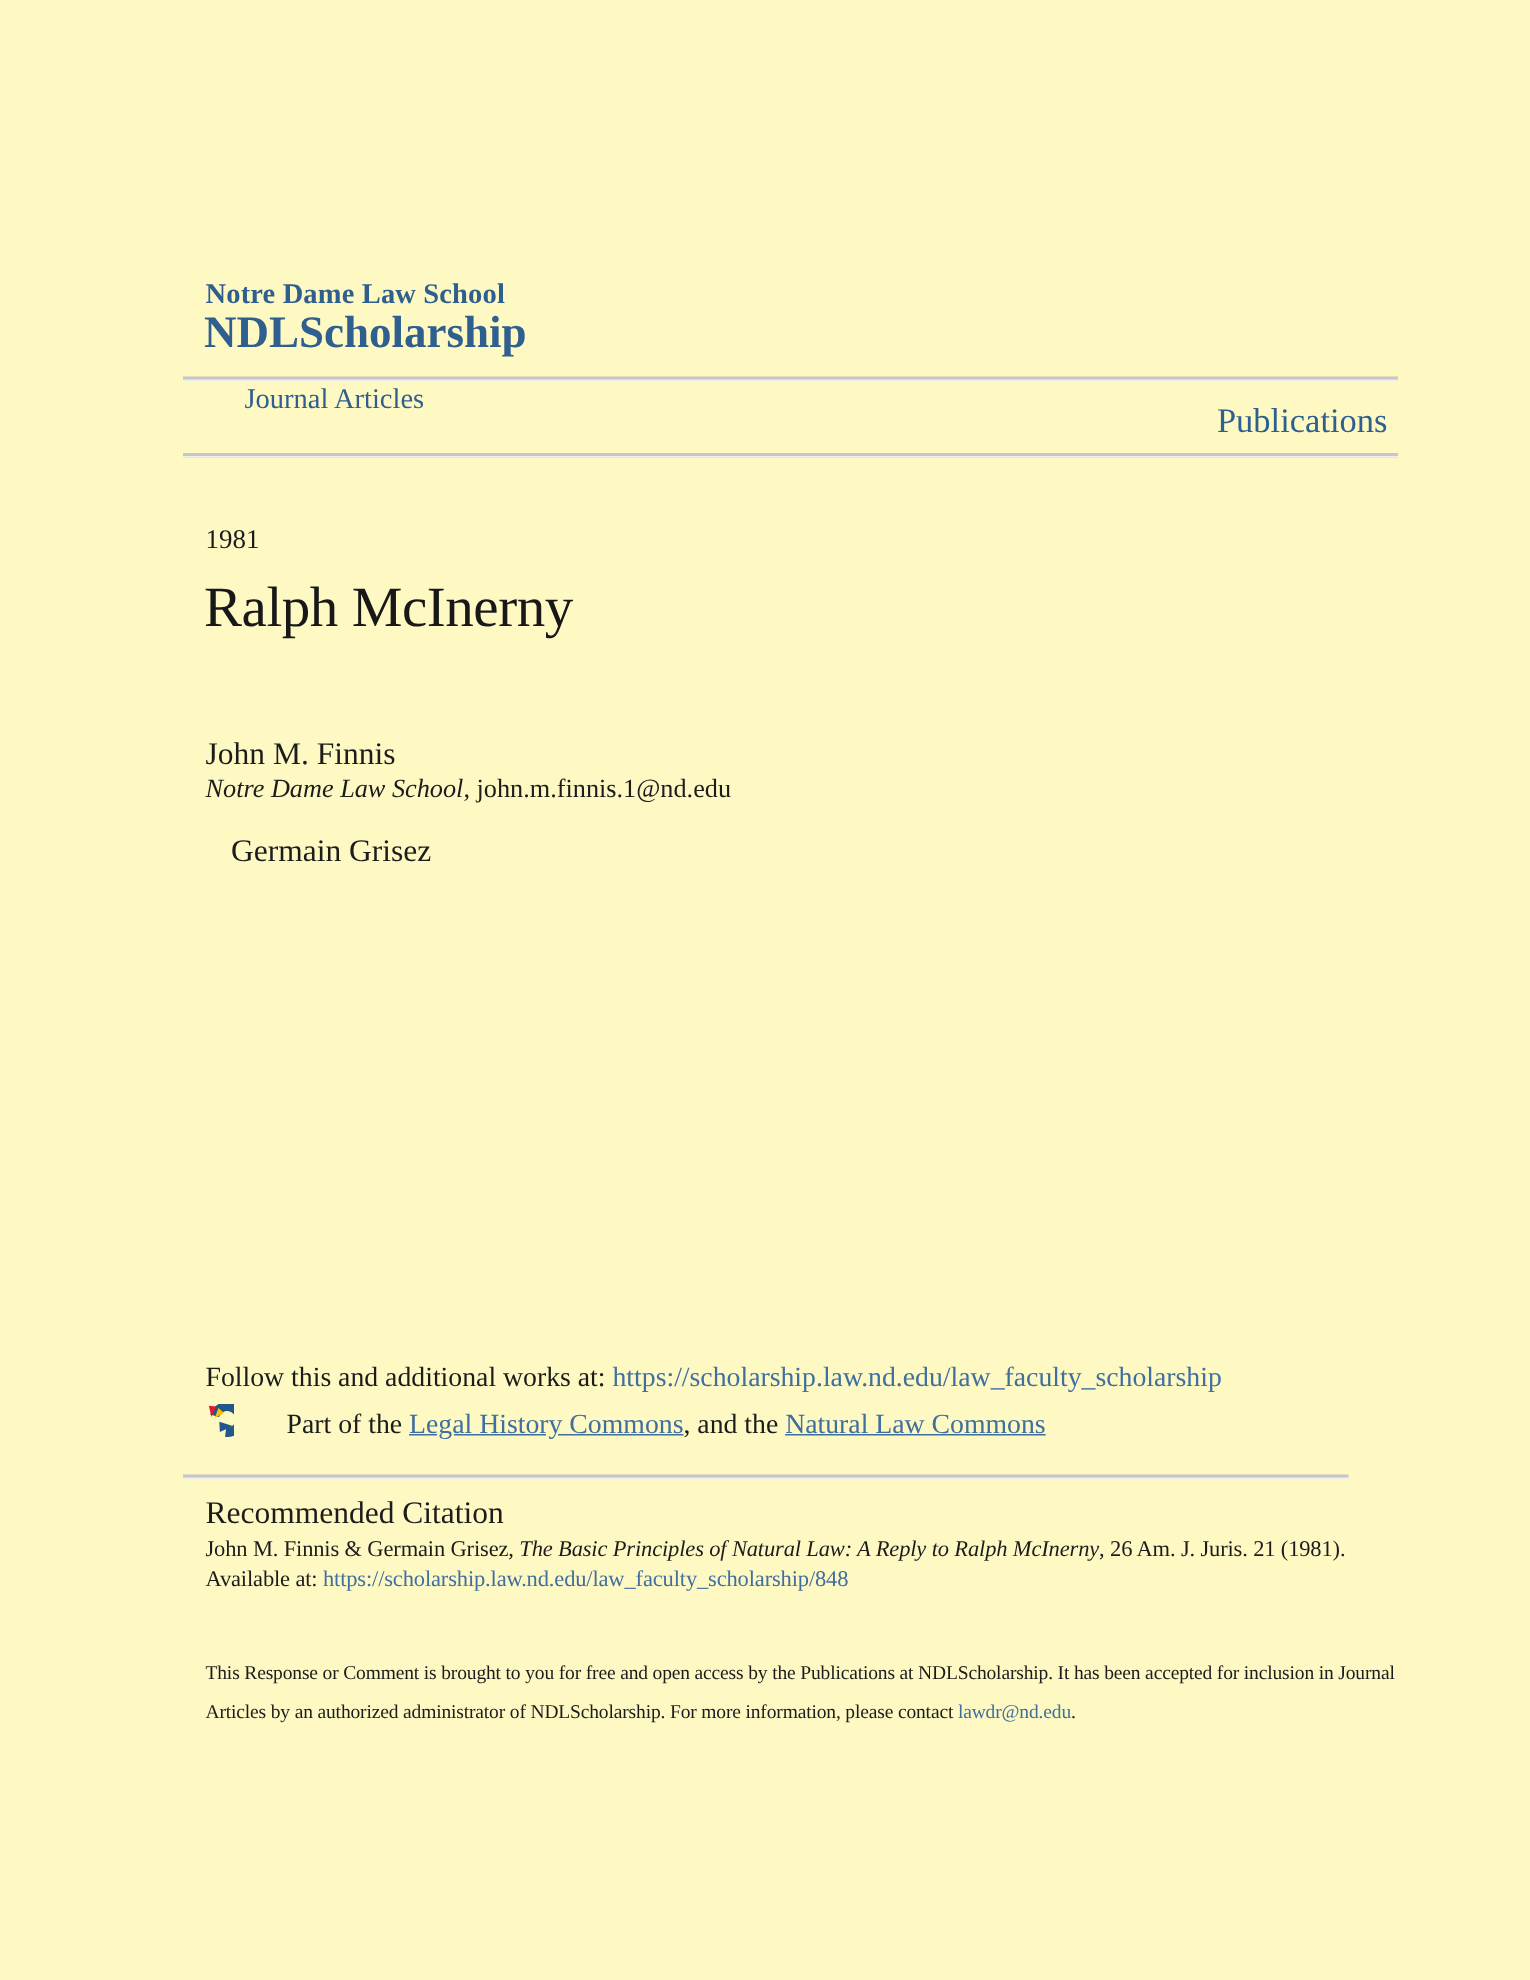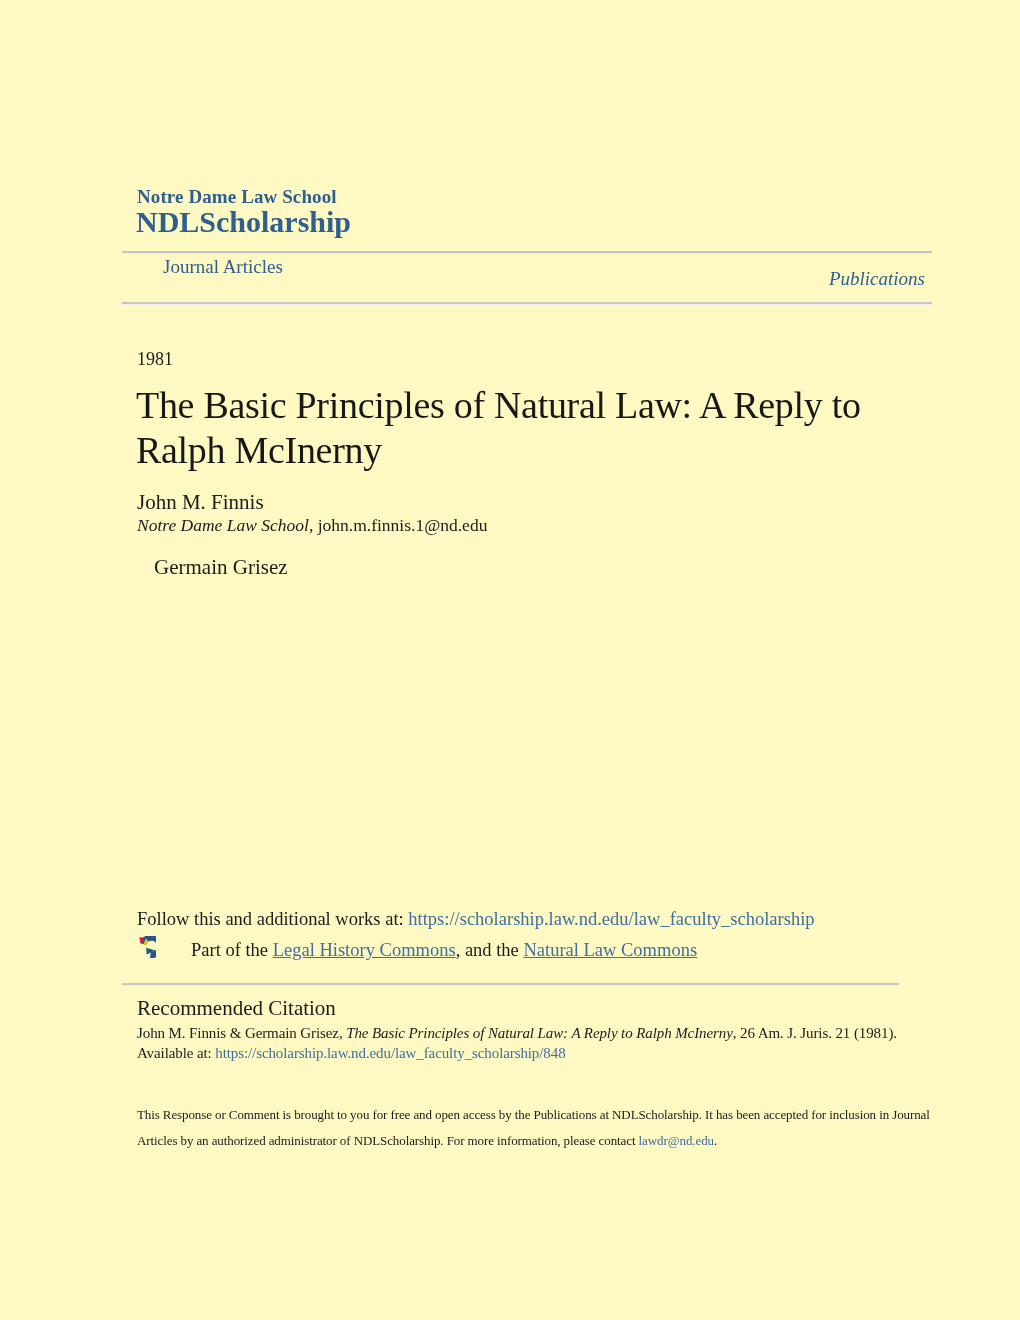--- a/index.html
+++ b/index.html
@@ -22,21 +22,21 @@
   .repo{
     left:136px; top:205px;
     font-size:30px; font-weight:bold; color:#2e5f8f;
     white-space:nowrap;
   }
   .rule{background:#c6c6c6; height:2px; border-bottom:1px solid #efefef;}
   .rule1{left:122px; top:251px; width:810px;}
   .rule2{left:122px; top:302px; width:810px;}
   .rule3{left:122px; top:983px; width:777px;}
   .nav-left{left:137px; top:256px; font-size:19px; color:#2e5f8f; white-space:nowrap;margin-left:26px;}
-  .nav-right{right:95px; top:268px; font-size:19px; color:#2e5f8f; white-space:nowrap;font-style:italic;}
+  .nav-right{right:95px; top:268px; font-size:23px; color:#2e5f8f; white-space:nowrap;}
   
   .year{left:137px; top:349px; font-size:18px; color:#1c1c1c;}
   .title{
     left:136px; top:383px;
     font-size:38px; line-height:45px; color:#181818;
     letter-spacing:-0.3px; white-space:nowrap;
   }
   .author1{left:137px; top:490px; font-size:21px; white-space:nowrap;}
   .affil{left:137px; top:515px; font-size:17.5px; white-space:nowrap;}
   .affil .it{font-style:italic;}
@@ -71,21 +71,20 @@
   <div class="abs rule rule1"></div>
 
   <div class="abs nav-left">Journal Articles</div>
   <div class="abs nav-right">Publications</div>
 
   <div class="abs rule rule2"></div>
 
   <div class="abs year">1981</div>
 
   <div class="abs title">
-    <div>The Basic Principles of Natural Law: A Reply to</div>
     <div>Ralph McInerny</div>
   </div>
 
   <div class="abs author1">John M. Finnis</div>
 
   <div class="abs affil">
     <span class="it">Notre Dame Law School</span><span>, </span><a class="lnk" style="color:#1c1c1c;">john.m.finnis.1@nd.edu</a>
   </div>
 
   <div class="abs author2">Germain Grisez</div>

